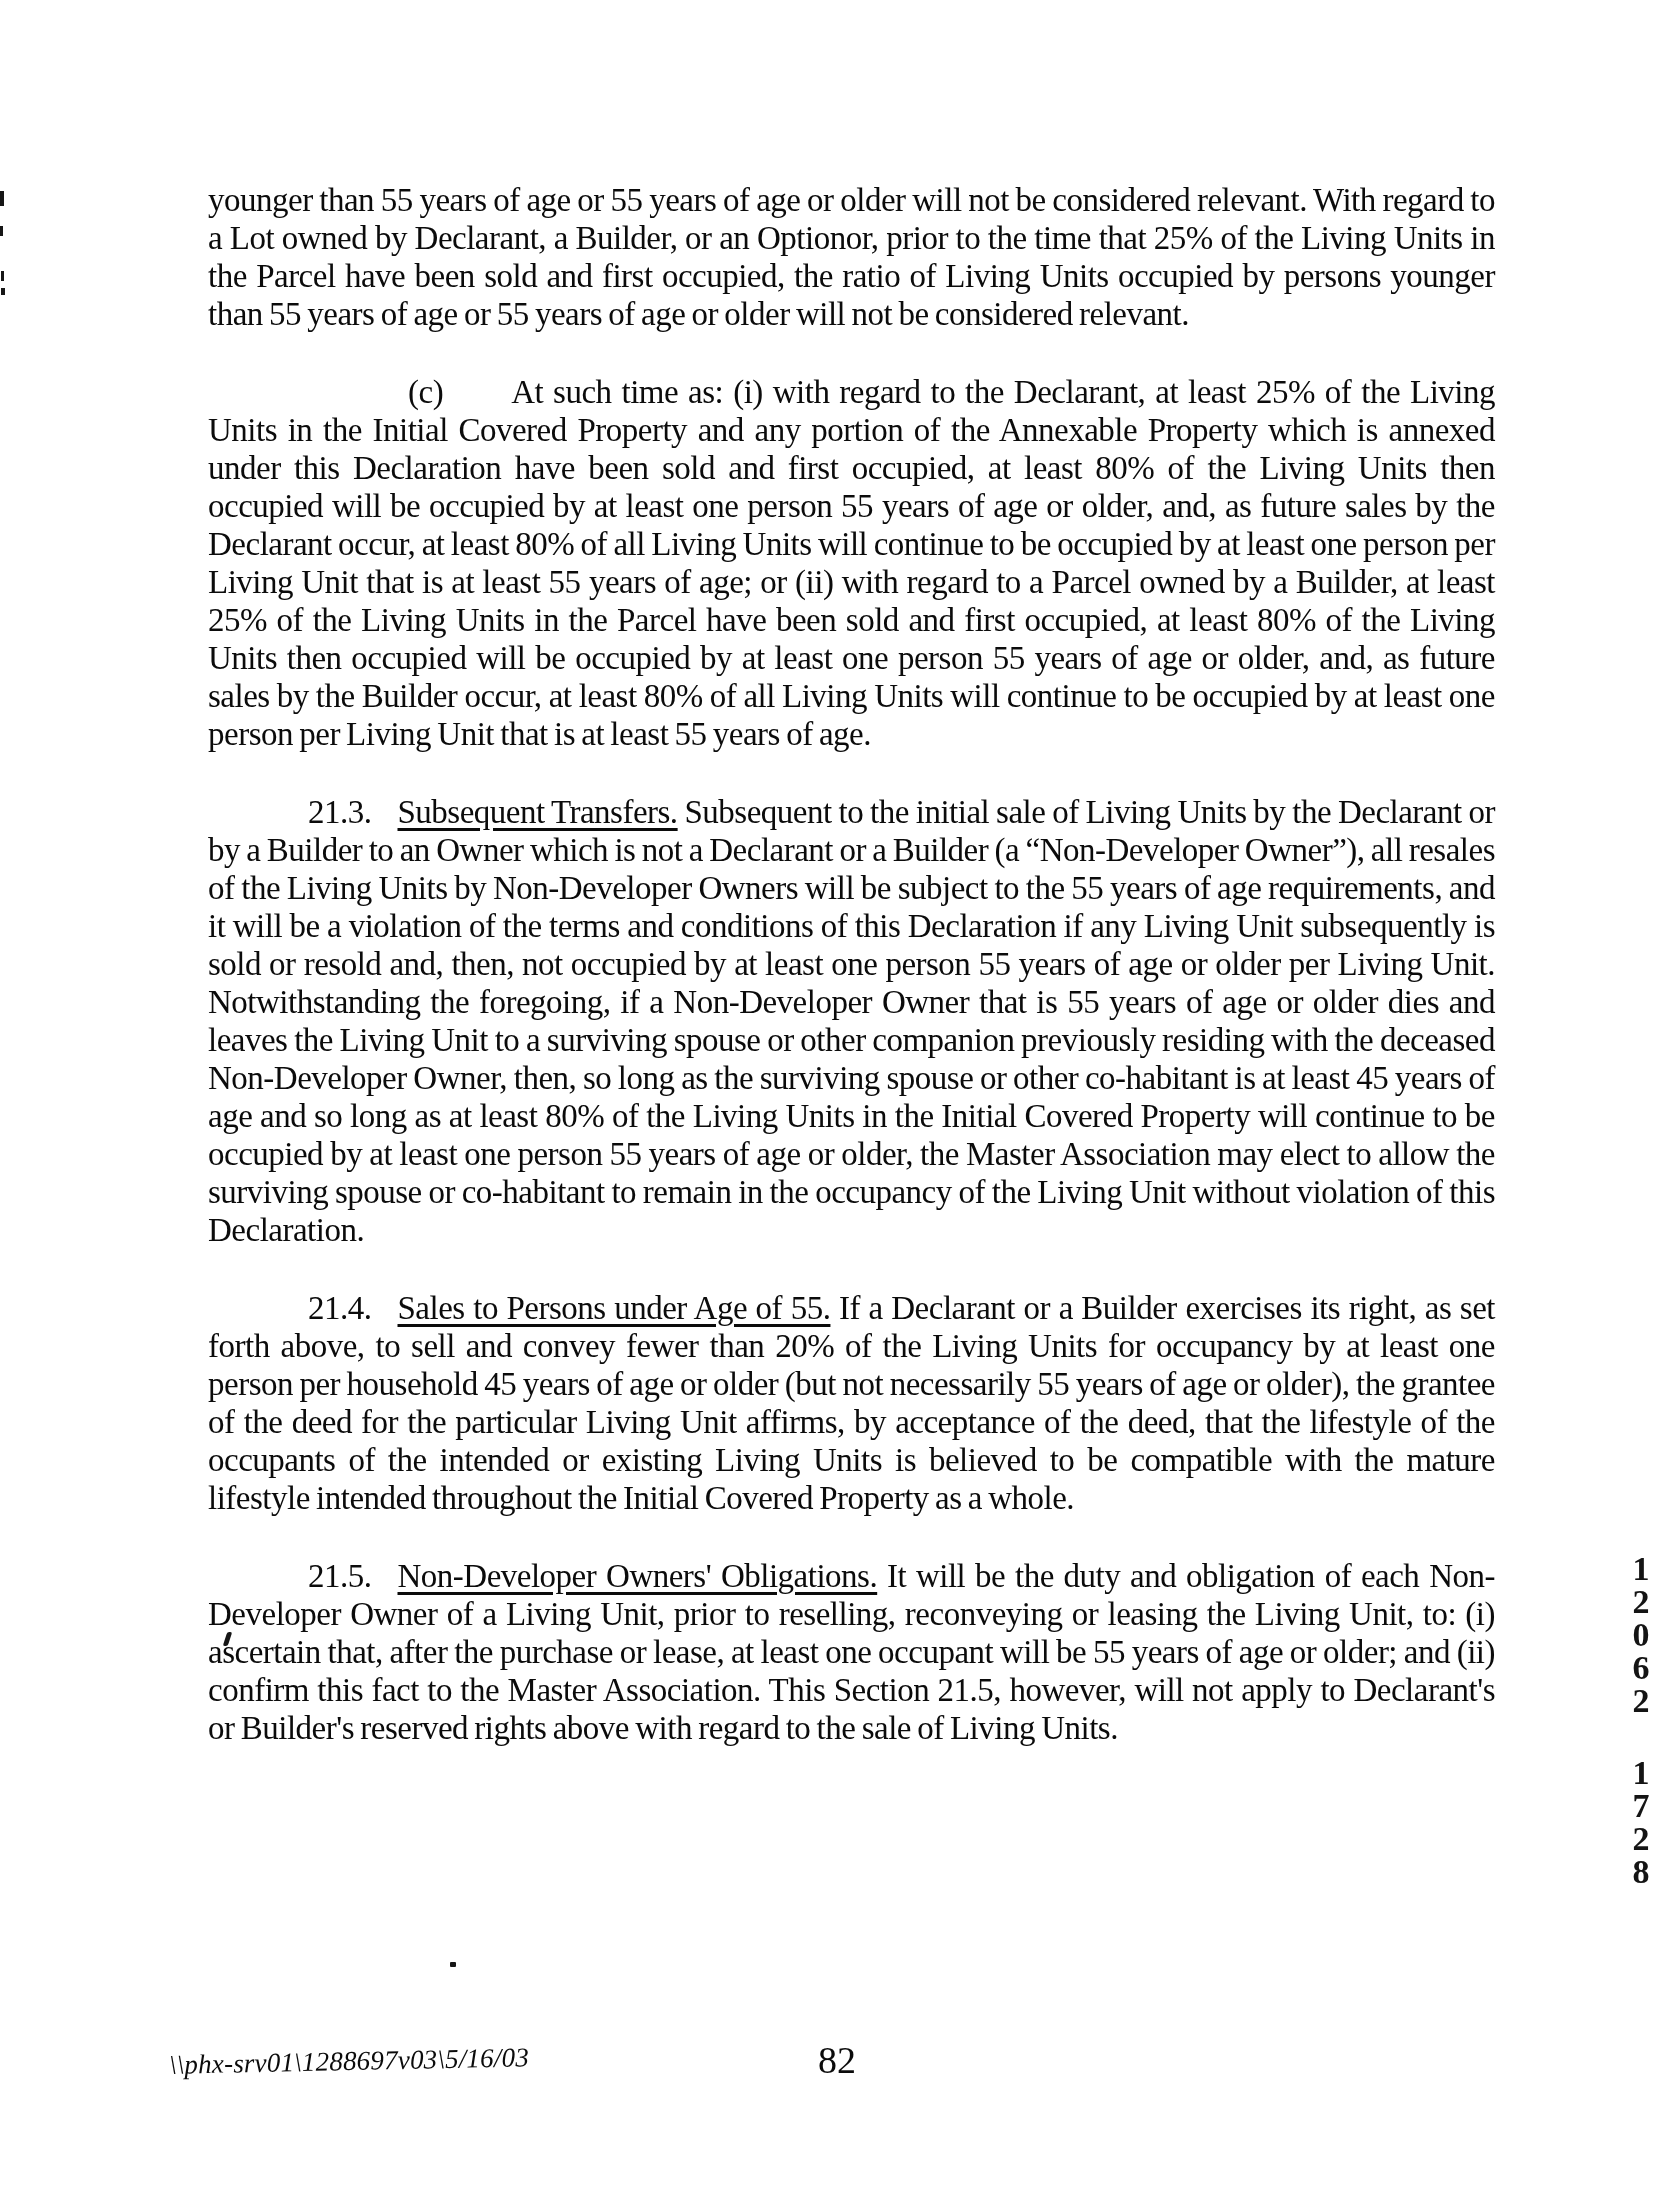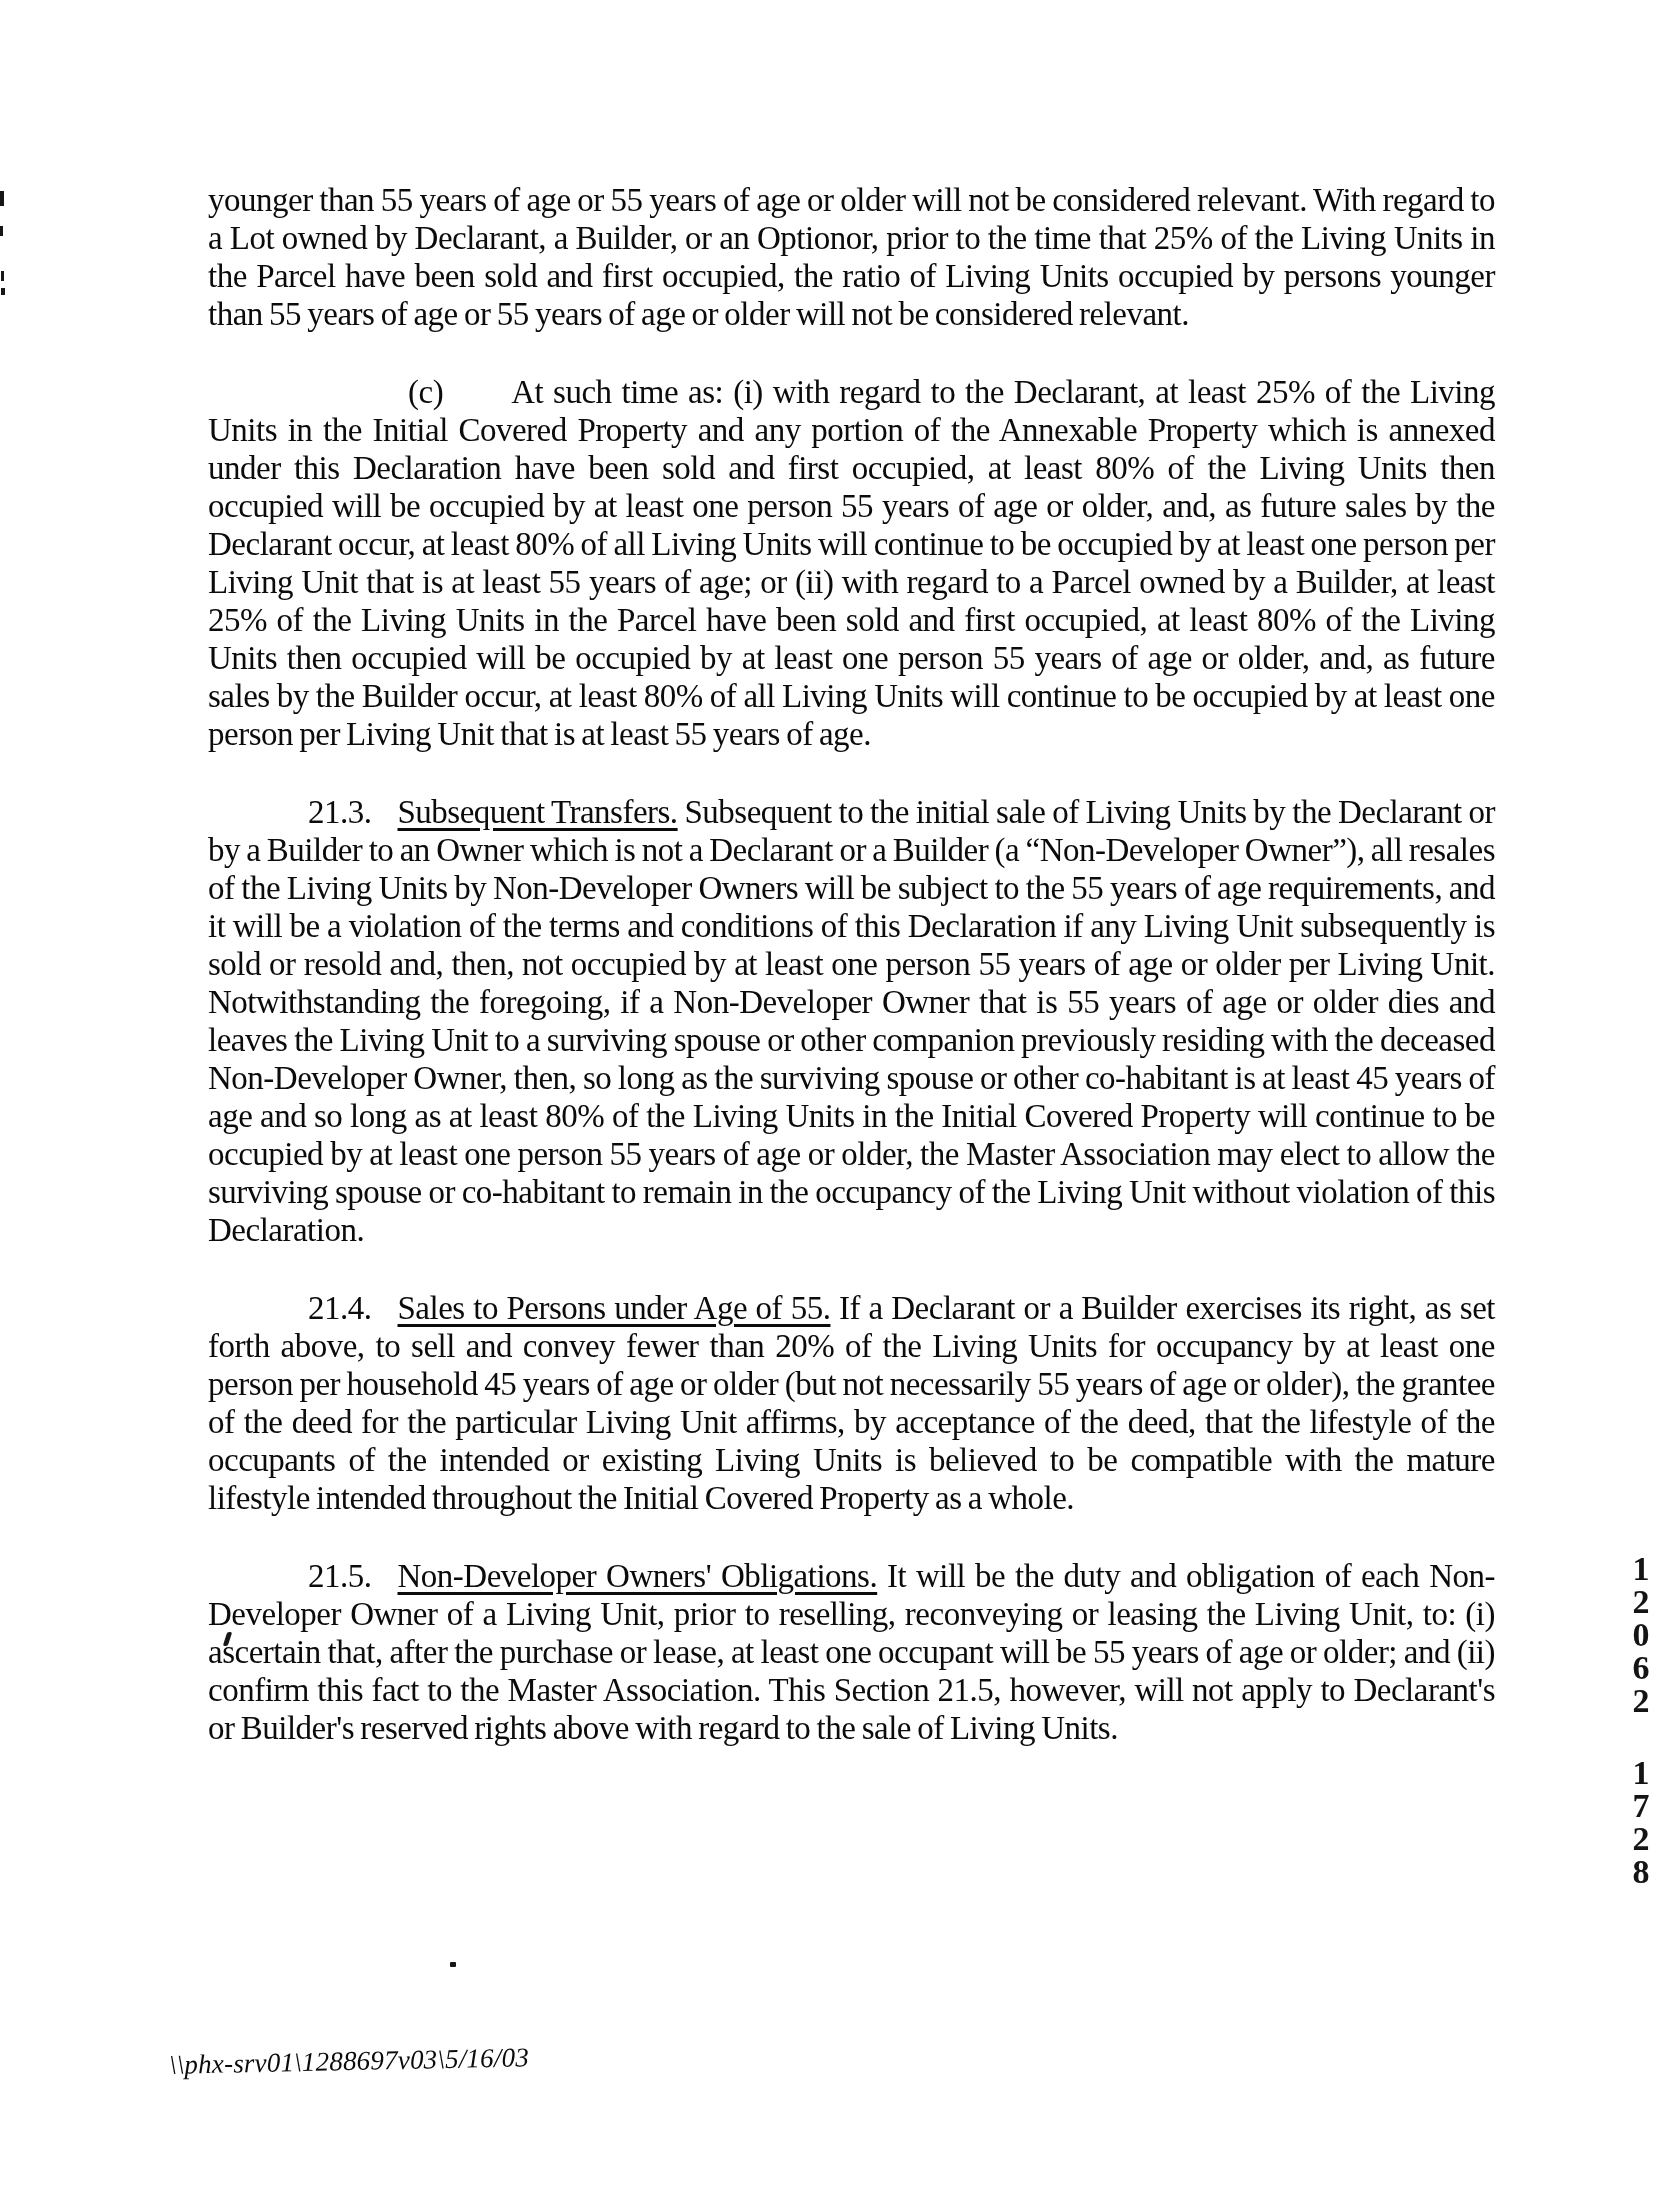--- a/index.html
+++ b/index.html
@@ -135,15 +135,16 @@
     <div class="stamp-group-2">
       <span class="stamp-digit">1</span>
       <span class="stamp-digit">7</span>
       <span class="stamp-digit">2</span>
       <span class="stamp-digit">8</span>
     </div>
   </div>
 
   <div class="footer-path">\\phx-srv01\1288697v03\5/16/03</div>
 
+  <div class="page-number">82</div>
 
 </div>
 
 
 </body></html>

